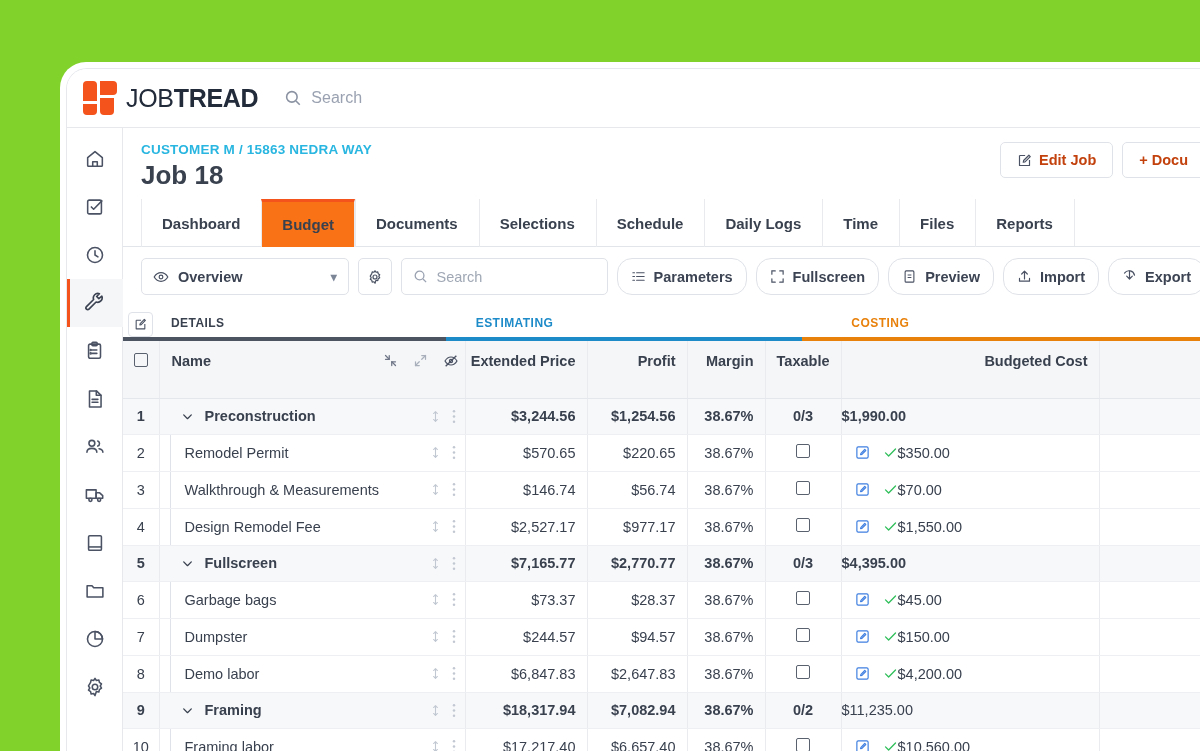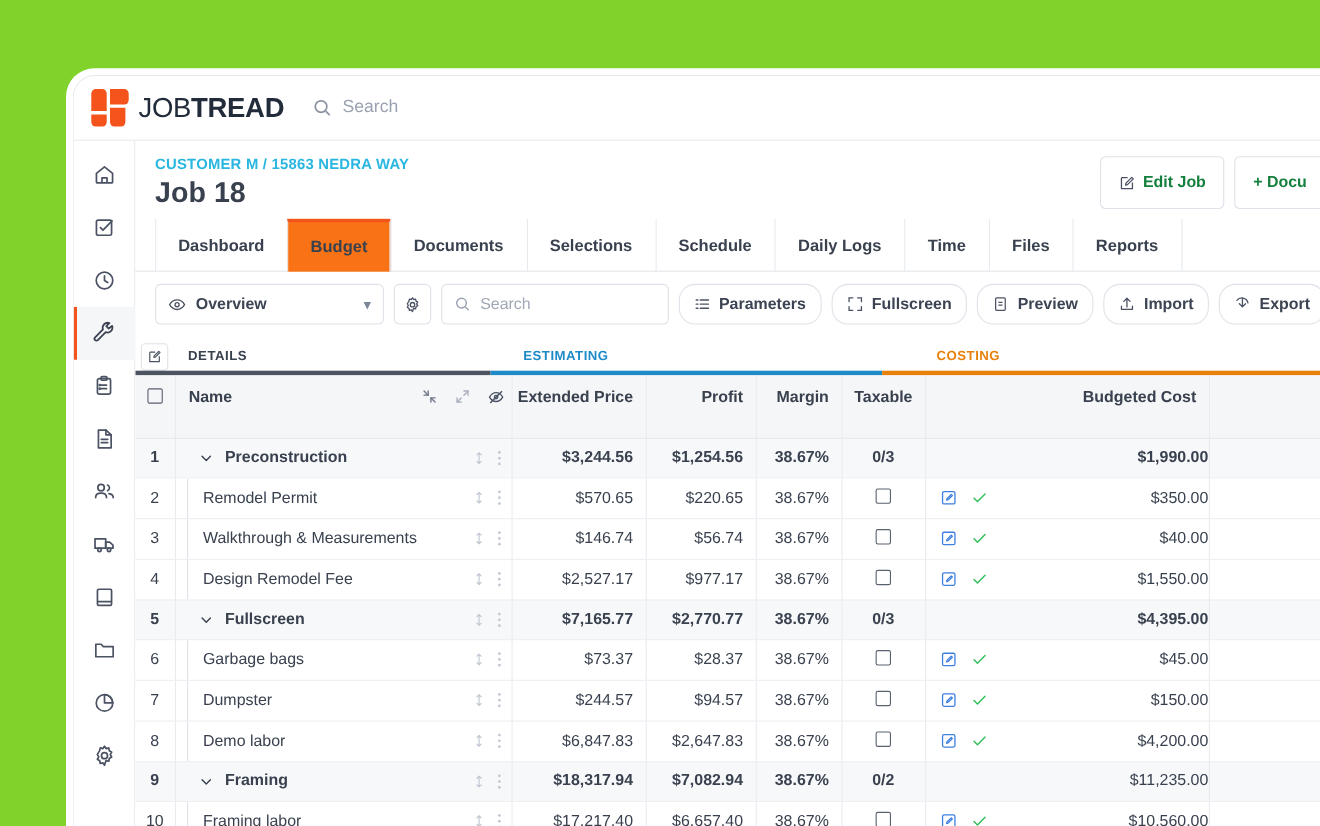--- a/index.html
+++ b/index.html
@@ -55,22 +55,22 @@
   .rail-item.active { background:#f5f6f8; }
   .rail-item.active::before { content:""; position:absolute; left:0; top:0; bottom:0; width:3px; background:#f4531b; }
 
   
   .main { flex:1; min-width:0; display:flex; flex-direction:column; background:#fff; }
 
   .page-head { display:flex; align-items:flex-start; justify-content:space-between; padding: 14px 0 0 18px; height: 71px;}
   .crumb { color:#29b6e0; font-size:13.5px; font-weight:800; letter-spacing:.2px; }
   .page-title { font-size:26px; font-weight:800; color:#39414f; margin-top:3px;}
   .head-actions { display:flex; gap:0; padding-right:0; }
-  .hbtn { height:48px; display:flex; align-items:center; gap:7px; padding:0 16px;
-          border:1px solid #dfe2e8; border-radius:5px; background:#fff; color:#15803d;
+  .hbtn { height:36px; display:flex; align-items:center; gap:7px; padding:0 16px;
+          border:1px solid #dfe2e8; border-radius:5px; background:#fff; color:#c2410c;
           font-size:14.5px; font-weight:700; white-space:nowrap; }
   .hbtn + .hbtn { margin-left:9px; }
 
   
   .tabs { display:flex; border-bottom:1px solid #e2e5ea; padding-left:18px; height:48px; }
   .tab { padding:0 20px; height:48px; display:flex; align-items:center; font-size:15px;
          font-weight:800; color:#39414f; border-left:1px solid transparent; border-right:1px solid transparent;}
   .tab:first-child{ border-left:1px solid #e8eaee; }
   .tab + .tab { border-left:1px solid #e8eaee; }
   .tab.active { background:#f97316; border-top:3px solid #f4531b; border-left:1px solid #e8eaee;
@@ -137,21 +137,21 @@
   .child-bar { width:1px; height:36px; background:#dfe2e8; margin-right:14px; margin-left:10px;}
   .name-txt { flex:1; }
   .name-tools { display:flex; align-items:center; gap:10px; color:#c2c8d2; padding-right:9px; }
 
   .hdr-name { display:flex; align-items:center; width:100%; }
   .hdr-name .hn-icons { margin-left:auto; display:flex; gap:15px; color:#6d7586; padding-right:6px;}
 
   .chk { width:14px; height:14px; border:1.6px solid #59616f; border-radius:2px; display:inline-block; }
   .cost-cell { display:flex; align-items:center; height:100%; }
   .cost-icons { display:flex; align-items:center; gap:13px; padding-left:13px; }
-  .cost-val { flex:1; text-align:right; }
+  .cost-val { flex:1; text-align:left; }
   .ico-edit { color:#3f7fe0; }
   .ico-check { color:#2fbf5a; }
 
   svg { display:block; }
 </style>
 </head>
 <body>
 
 <div id="root">
   <div class="app-shell">
@@ -581,21 +581,21 @@
                               <rect x="3" y="3" width="18" height="18" rx="2.2"></rect>
                               <path d="M15.6 7.2l1.6 1.6-6.1 6.1-2.2.6.6-2.2z"></path>
                             </svg>
                           </span>
                           <span class="ico-check">
                             <svg width="15" height="15" viewBox="0 0 24 24" fill="none" stroke="#2fbf5a" stroke-width="2.1" stroke-linecap="round" stroke-linejoin="round">
                               <path d="M4 12.6l5 5L20 6.4"></path>
                             </svg>
                           </span>
                         </div>
-                        <div class="cost-val" style="font-weight: 400;">$40.00</div>
+                        <div class="cost-val" style="font-weight: 400;">$70.00</div>
                       </div>
                     </td>
                     <td></td>
                   </tr>
                   <tr class="itemrow">
                     <td class="rownum">4</td>
                     <td style="padding: 0px;">
                       <div class="name-cell">
                         <div class="child-bar"></div>
                         <div class="name-txt" style="font-weight: 400; padding-left: 0px;">Design Remodel Fee</div>

